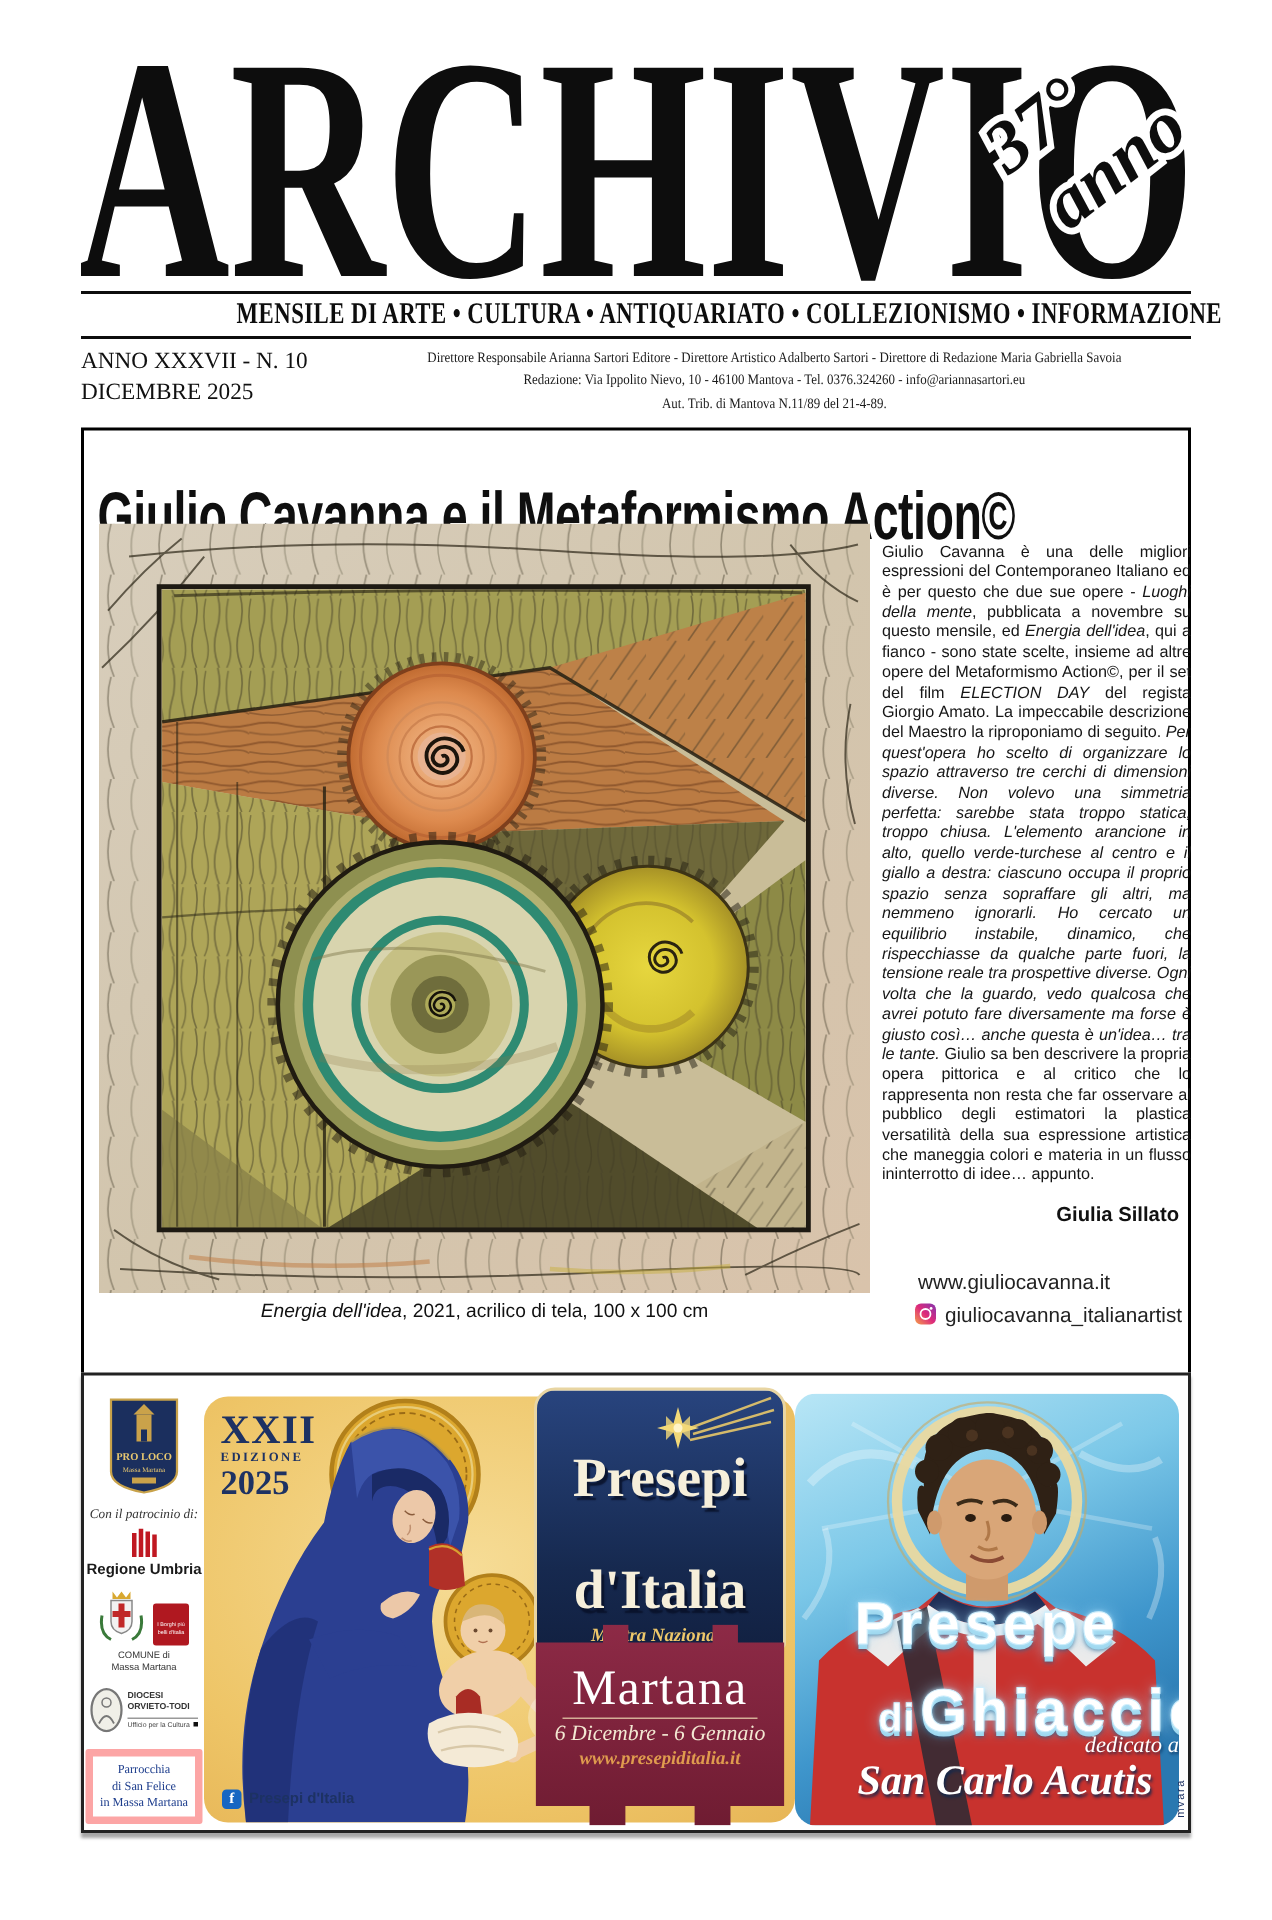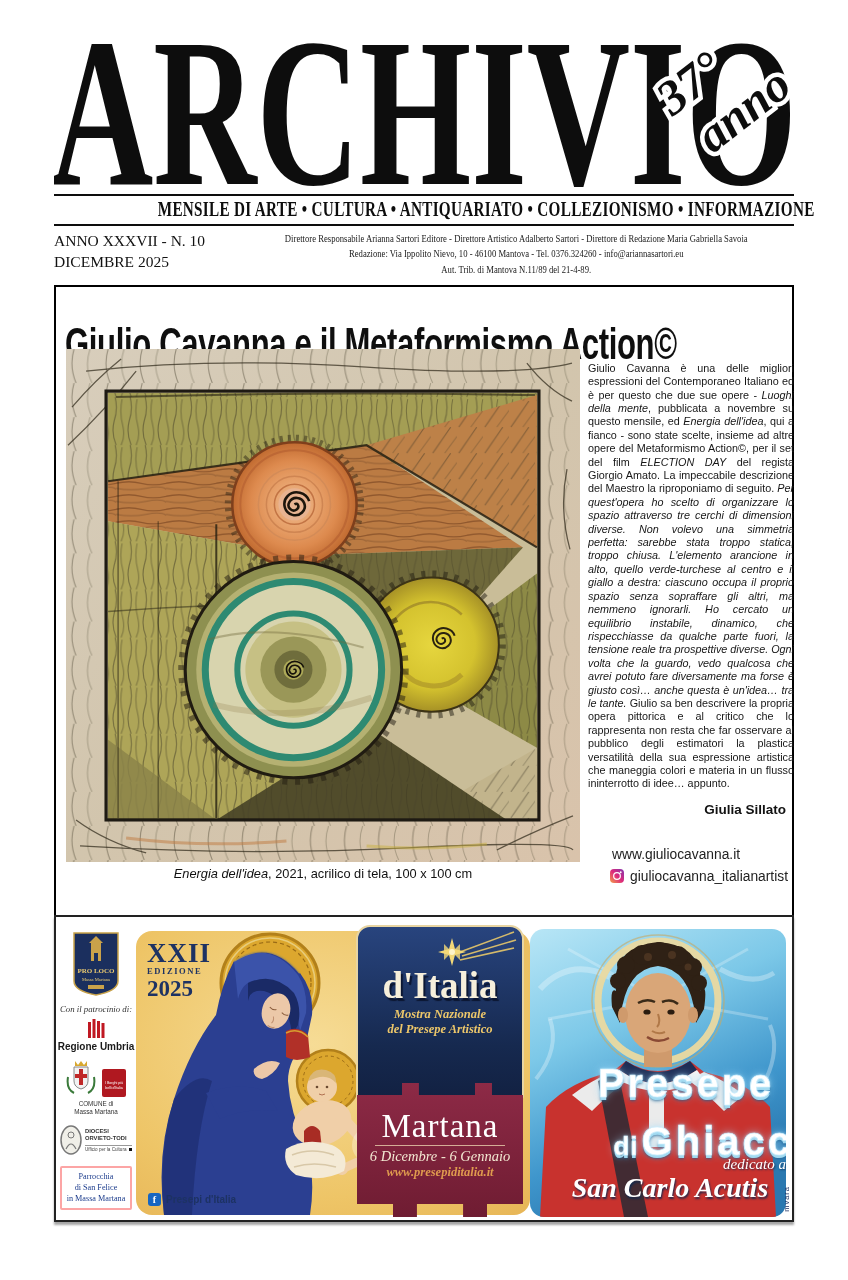--- a/index.html
+++ b/index.html
@@ -41,21 +41,21 @@
   .regione-label{font-size:10px;font-weight:bold;color:#1a1a1a;margin-top:2px;white-space:nowrap;}
   .arms-row{display:flex;gap:6px;margin-top:7px;align-items:flex-end;}
   .borghi{width:24px;height:28px;background:#b01820;color:#fff;font-size:3.6px;line-height:1.3;
         text-align:center;padding-top:12px;box-sizing:border-box;border-radius:2px;}
   .comune-label{font-size:6.3px;color:#333;line-height:1.3;text-align:center;margin-top:3px;}
   .diocesi{display:flex;align-items:center;gap:3px;margin-top:9px;}
   .dio-text{font-size:5.8px;font-weight:bold;color:#333;line-height:1.25;}
   .dio-sub{font-size:4.6px;font-weight:normal;color:#444;border-top:1px solid #999;margin-top:2px;
         padding-top:1px;display:flex;align-items:center;gap:2px;}
   .dio-sq{width:3.5px;height:3.5px;background:#111;display:inline-block;}
-  .parrocchia{margin-top:11px;width:64px;border:2px solid #fca5a5;border-radius:2px;padding:4px 2px;
+  .parrocchia{margin-top:11px;width:64px;border:5px solid #fca5a5;border-radius:2px;padding:4px 2px;
         text-align:center;font-family:"Liberation Serif",serif;font-size:8.2px;line-height:1.3;color:#1c3c8c;}
   .gold-panel{position:absolute;left:80px;top:14px;width:394px;height:284px;border-radius:16px;overflow:hidden;
         background:radial-gradient(120% 120% at 45% 40%,#f6dc96 0%,#eec567 45%,#e3ad4e 80%,var(--gold,#dca344) 100%);}
   .madonna-svg{position:absolute;left:0;top:0;width:100%;height:100%;}
   .edition{position:absolute;left:11px;top:9px;color:var(--navy,#1d3263);font-family:"Liberation Serif",serif;}
   .edition .roman{font-size:27px;font-weight:bold;letter-spacing:1px;line-height:1;}
   .edition .lbl{font-size:8.5px;letter-spacing:1.6px;font-weight:bold;line-height:1.1;}
   .edition .yr{font-size:23px;font-weight:bold;line-height:1.1;}
   .fb-row{position:absolute;left:12px;bottom:9px;display:flex;align-items:center;gap:5px;
         color:var(--navy,#1d3263);font-size:10px;font-weight:bold;}
@@ -74,21 +74,21 @@
         background:linear-gradient(180deg,#8d2a46,var(--maroon,#6f1c32));
         clip-path:polygon(0% 9%,27.1% 9%,27.1% 0%,37.3% 0%,37.3% 9%,71.1% 9%,71.1% 0%,81.3% 0%,81.3% 9%,100% 9%,100% 90.3%,78.3% 90.3%,78.3% 100%,63.9% 100%,63.9% 90.3%,36.1% 90.3%,36.1% 100%,21.7% 100%,21.7% 90.3%,0% 90.3%);}
   .castle .v1{margin-top:28px;font-size:33px;line-height:.92;letter-spacing:1px;}
   .castle .divider{width:78%;margin:4px auto 2px;border-top:1px solid rgba(240,220,180,.75);}
   .castle .dates{font-size:14.5px;font-style:italic;color:#f3e8d2;}
   .castle .url{font-size:12.5px;font-style:italic;font-weight:bold;color:#df9b4e;}
   .ice{position:absolute;left:474px;top:12px;width:256px;height:288px;border-radius:14px;overflow:hidden;z-index:1;}
   .person-svg{position:absolute;left:0;top:0;width:100%;height:100%;}
   .ice-l1,.ice-l2{position:absolute;left:0;width:100%;text-align:center;font-weight:bold;color:#fff;
         letter-spacing:3px;-webkit-text-stroke:.6px #cfeefc;
-        text-shadow:0 0 3px rgba(190,235,255,.95),0 3px 0 #9fd8ef,0 4px 3px rgba(20,90,140,.7),0 0 10px rgba(160,220,250,.8);margin-left:28px;}
+        text-shadow:0 0 3px rgba(190,235,255,.95),0 3px 0 #9fd8ef,0 4px 3px rgba(20,90,140,.7),0 0 10px rgba(160,220,250,.8);}
   .ice-l1{top:132px;font-size:40px;}
   .ice-l2{top:190px;font-size:40px;padding-left:38px;}
   .ice-l2 .di{font-size:26px;letter-spacing:1px;margin-right:3px;}
   .ice-ded{position:absolute;left:0;width:100%;top:227px;text-align:right;font-family:"Liberation Serif",serif;
         font-style:italic;font-size:15px;color:#fff;text-shadow:1px 1px 2px rgba(10,40,80,.8);}
   .ice-saint{position:absolute;left:0;width:100%;top:243px;text-align:center;font-family:"Liberation Serif",serif;
         font-style:italic;font-weight:bold;font-size:28px;color:#fff;text-shadow:1px 2px 2px rgba(10,40,80,.85);padding-left:12px;}
   .ad-credit{position:absolute;right:1px;bottom:8px;writing-mode:vertical-rl;transform:rotate(180deg);
         font-size:7.5px;color:var(--navy,#1d3263);letter-spacing:1px;z-index:4;}
 </style>
@@ -374,20 +374,21 @@
           <line x1="78" y1="22" x2="132" y2="2"></line>
             <line x1="80" y1="26" x2="134" y2="10"></line>
             <line x1="78" y1="30" x2="132" y2="18"></line>
         </g>
         <g fill="#f2d878">
           <polygon points="70,8 73,19 84,22 73,25 70,36 67,25 56,22 67,19"></polygon>
           <polygon points="62,14 78,30 78,14 62,30" opacity=".8"></polygon>
         </g>
         <circle cx="70" cy="22" r="3" fill="#fff4c8"></circle>
       </svg>
+      <div class="l1">Presepi</div>
       <div class="l1">d'Italia</div>
       <div class="sub">
         <div>Mostra Nazionale</div>
         <div>del Presepe Artistico</div>
       </div>
     </div>
 
     <div class="castle">
       <div class="v1">Martana</div>
       <div class="divider"></div>

